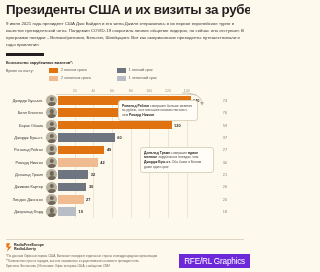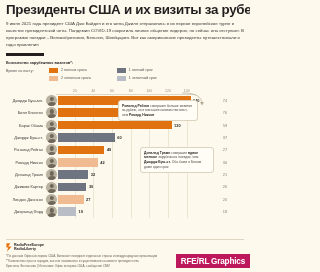--- a/index.html
+++ b/index.html
@@ -82,22 +82,22 @@
 
   
   .footer{position:absolute;left:0;right:0;bottom:0;padding:4px 6px 3px 6px;}
   .fline{height:0.6px;background:#ded6c2;margin-bottom:3px;}
   .brand{display:flex;align-items:center;gap:2px;margin-bottom:2.5px;}
   .flame{width:6px;height:9px;flex:none;}
   .brandtxt{font-size:3.6px;font-weight:bold;line-height:1.18;color:#231f20;}
   .notes{font-size:3.05px;line-height:1.5;color:#6d6558;}
   .credit{font-size:3.05px;line-height:1.5;color:#6d6558;margin-top:1px;}
   .rfegfx{
-    position:absolute;right:0;bottom:4px;background:#be185d;color:#fff;
-    font-size:8.2px;font-weight:bold;padding:2.5px 5px;letter-spacing:-0.2px;
+    position:absolute;right:0;bottom:4px;background:#6d28d9;color:#fff;
+    font-size:8.2px;font-weight:normal;padding:2.5px 5px;letter-spacing:-0.2px;
   }
 </style>
 </head>
 <body>
 
 <div class="page">
 
   <div class="hdr">
     <div class="title">Президенты США и их визиты за рубеж</div>
     <div class="lede">9 июня 2021 года президент США Джо Байден и его жена Джилл отправились в их первое европейское турне в качестве президентской четы. Пандемия COVID-19 сократила личное общение лидеров, но сейчас она отступает. В программе поездки – Великобритания, Бельгия, Швейцария. Вот как американские президенты путешествовали в годы правления</div>

